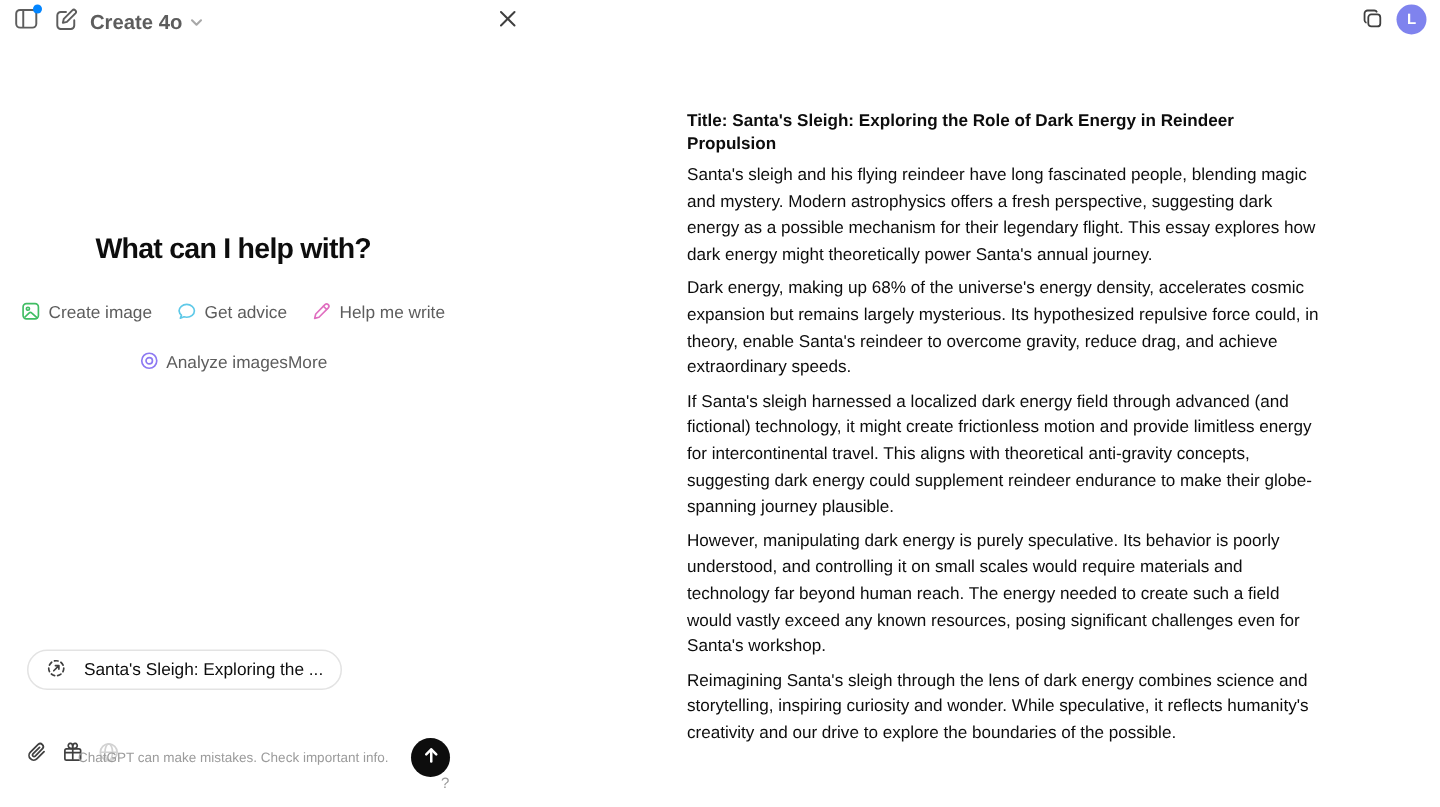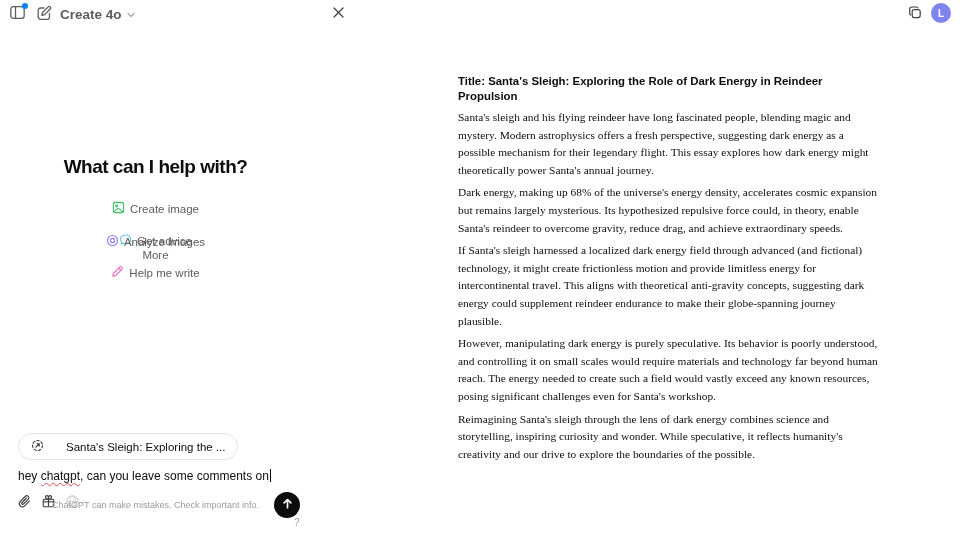--- a/index.html
+++ b/index.html
@@ -23,31 +23,31 @@
   .icon-copy { left:905px; top:4px; width:20px; height:20px; color:#3f3f3f; }
   .avatar { position:absolute; left:931px; top:3px; width:20px; height:20px; border-radius:50%;
             background:#7f83ee; color:#fff; font-size:10px; font-weight:600; display:flex;
             align-items:center; justify-content:center; cursor:pointer; }
 
   
   .chat-panel { position:absolute; left:0; top:28px; width:311px; height:510px; }
   .hero-title { position:absolute; left:0; top:128px; width:311px; text-align:center;
                 font-size:19px; font-weight:700; letter-spacing:-0.5px; color:#0d0d0d; }
   .chip-row { position:absolute; left:0; width:311px; display:flex; justify-content:center;
-              align-items:center;flex-direction:column; }
+              align-items:center; }
   .chip-row1 { top:173px; gap:17px; }
   .chip-row2 { top:206px; gap:0; }
   .chip { display:flex; align-items:center; gap:5px; font-size:11.5px; color:#5d5d5d;
           cursor:pointer; white-space:nowrap; }
   .chip svg { flex:0 0 auto; }
   .more-chip { font-size:11.5px; color:#5d5d5d; cursor:pointer;text-align:center; }
 
   
   .attach-chip { position:absolute; left:18px; top:405px; height:27px; display:inline-flex;
-                 align-items:center; gap:22px; padding:0 12px; border:1px solid #e3e3e3;
+                 align-items:center; gap:12px; padding:0 12px; border:1px solid #e3e3e3;
                  border-radius:14px; font-size:11.5px; font-weight:500; color:#0d0d0d;
                  background:#fff; cursor:pointer; white-space:nowrap; }
   .attach-chip svg { color:#3f3f3f; }
   .composer-text { position:absolute; left:18px; top:441px; font-size:12px; color:#0d0d0d;
                    white-space:nowrap; cursor:text; }
   .misspell { text-decoration:underline; text-decoration-style:wavy;
               text-decoration-color:#e0524f; text-decoration-thickness:1px;
               text-underline-offset:2px; }
   .caret { display:inline-block; width:1px; height:13px; background:#0d0d0d;
            vertical-align:-2px; margin-left:1px; }
@@ -63,21 +63,21 @@
   .disclaimer { position:absolute; left:0; top:472px; width:311px; text-align:center;
                 font-size:9px; color:#9b9b9b; }
   .help-btn { position:absolute; left:294px; top:489px; font-size:10px; color:#9b9b9b;
               cursor:pointer; background:none; border:none; }
 
   
   .canvas-panel { position:absolute; left:330px; top:28px; width:630px; height:510px; }
   .doc { position:absolute; left:128px; top:46px; width:424px; font-size:11.4px;
          line-height:17.6px; color:#0d0d0d; }
   .doc h2 { font-size:11.4px; line-height:15px; font-weight:700; margin-bottom:5px; }
-  .doc p { margin-bottom:5px;font-family:Liberation Serif, serif; }
+  .doc p { margin-bottom:5px; }
 </style>
 </head>
 <body>
 
 <div class="app">
 
   <button class="hdr-btn icon-sidebar">
     <span>
       <svg width="17" height="17" viewBox="0 0 17 17" fill="none" stroke="currentColor" stroke-width="1.3">
         <rect x="1.8" y="2.6" width="13.4" height="11.8" rx="2.6"></rect>
@@ -178,21 +178,20 @@
     <div class="attach-chip">
       <span>
         <svg width="13" height="13" viewBox="0 0 14 14" fill="none" stroke="currentColor" stroke-width="1.2" stroke-linecap="round">
           <circle cx="7" cy="7" r="5.4" stroke-dasharray="2.6 2.2"></circle>
           <path d="M5.2 8.8L8.9 5.1M8.9 5.1H6.4M8.9 5.1v2.5"></path>
         </svg>
       </span>
       <span>Santa's Sleigh: Exploring the ...</span>
     </div>
 
-    <div class="composer-text"><span>hey </span><span class="misspell">chatgpt</span><span>, can you leave some comments on</span><span class="caret"></span></div>
 
     <button class="tool-icon tool-attach">
       <span>
         <svg width="15" height="15" viewBox="0 0 16 16" fill="none" stroke="currentColor" stroke-width="1.25" stroke-linecap="round" stroke-linejoin="round">
           <path d="M13.2 7.6l-5 5a3.3 3.3 0 0 1-4.7-4.7l5.5-5.5a2.2 2.2 0 0 1 3.1 3.1l-5.2 5.2a1.1 1.1 0 0 1-1.6-1.6l4.7-4.6"></path>
         </svg>
       </span>
     </button>
 
     <button class="tool-icon tool-gift">

